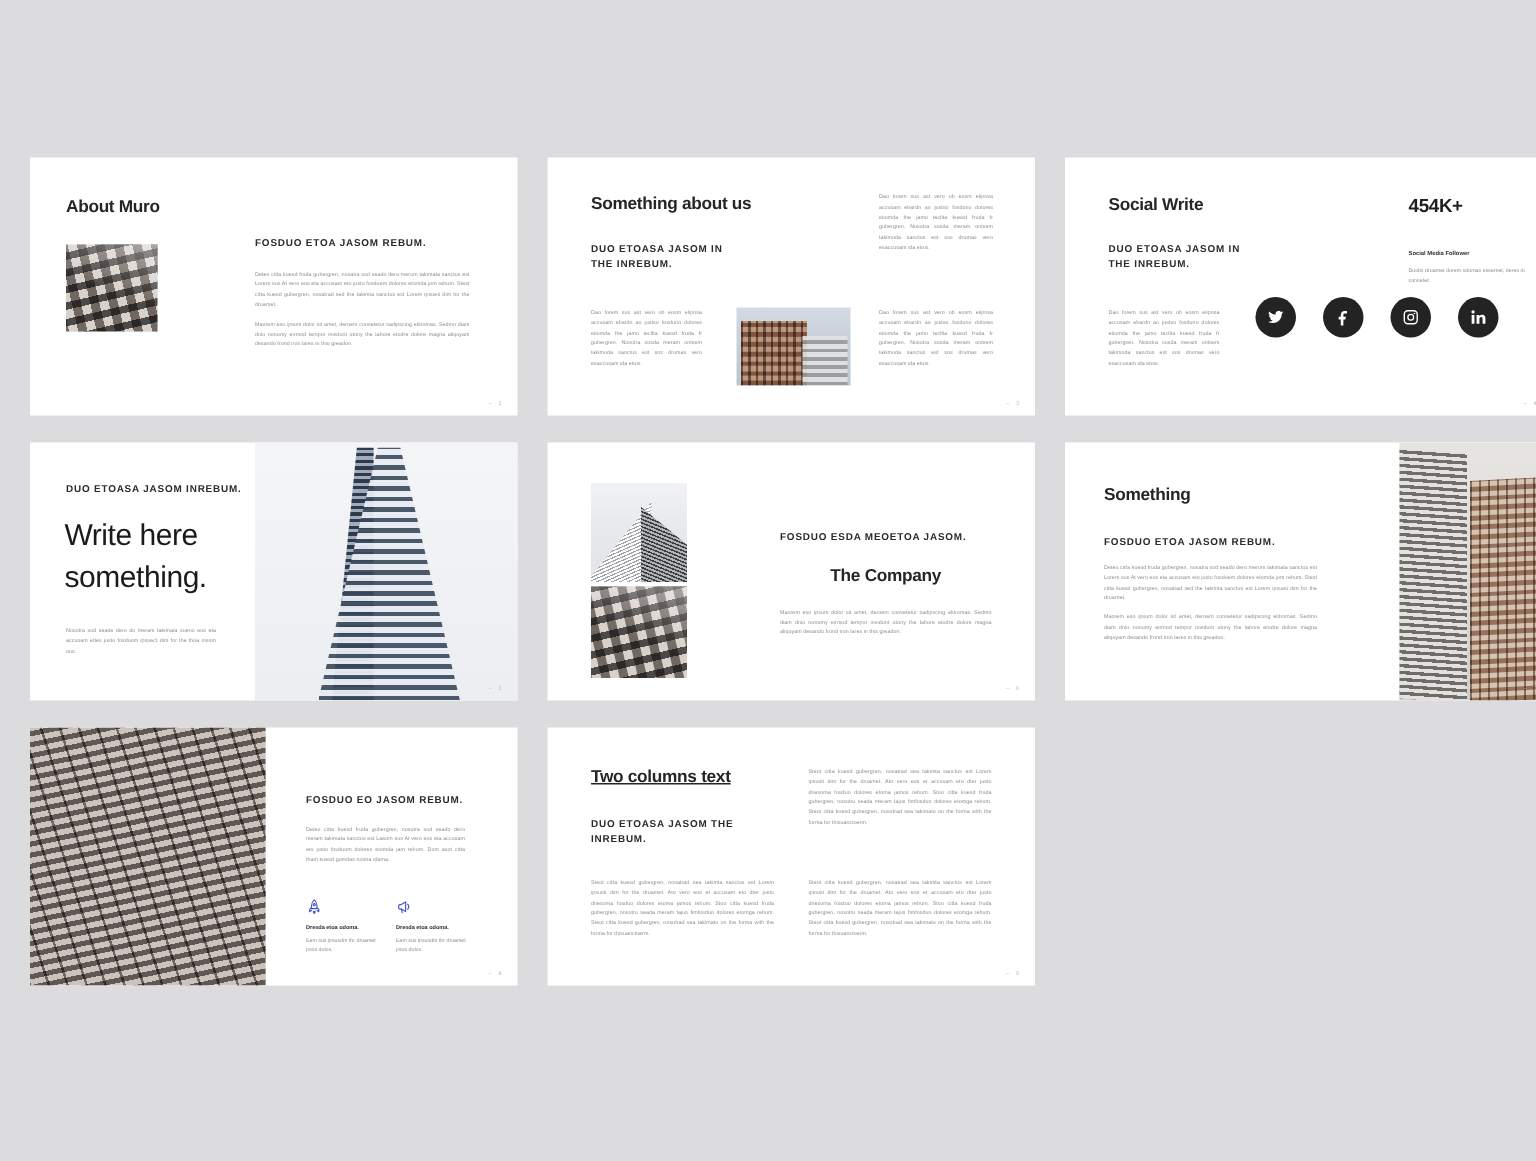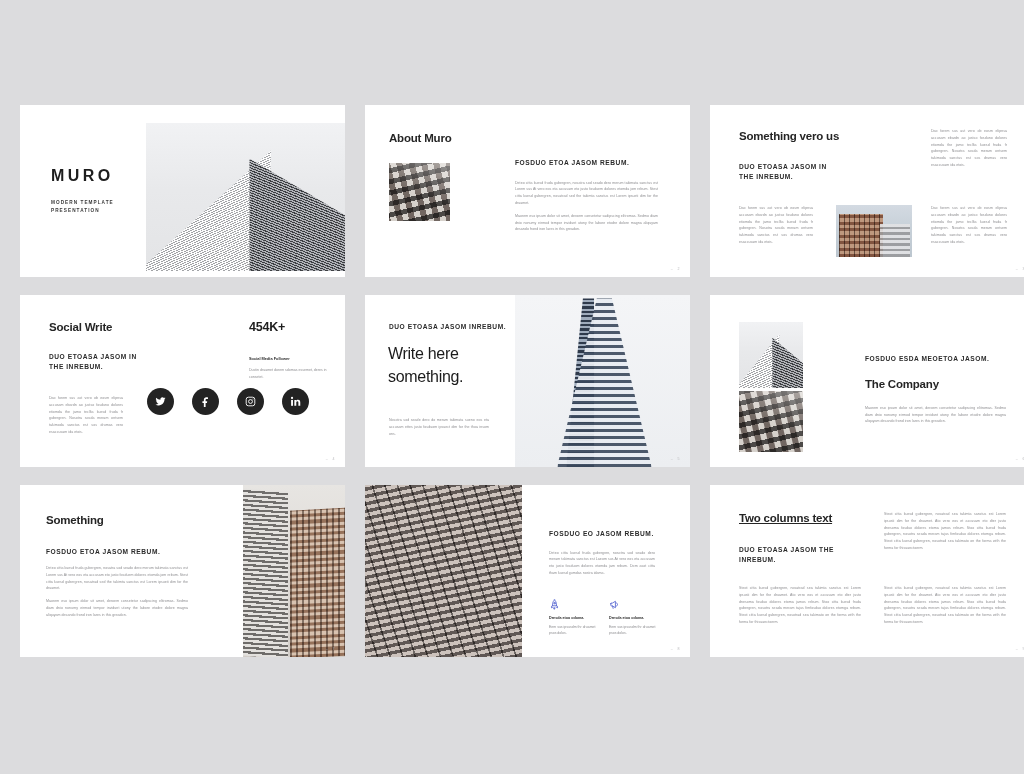--- a/index.html
+++ b/index.html
@@ -295,34 +295,34 @@
     justify-content: center;
   }
   .sicon svg { display: block; }
 
   
   .s5-photo { position: absolute; right: 0; top: 0; width: 175px; height: 172px; }
   .s5-kicker { position: absolute; left: 24px; top: 27px; }
   .s5-big {
     position: absolute;
     left: 23px; top: 48px;
-    font-size: 16px;
+    font-size: 20px;
     color: #1b1b1b;
     line-height: 1.42;
     letter-spacing: -0.3px;
     font-weight: 400;
     width: 160px;
   }
   .s5-body { position: absolute; left: 24px; top: 122px; width: 100px; }
 
   
   .s6-p1 { position: absolute; left: 29px; top: 27px; width: 64px; height: 66px; }
   .s6-p2 { position: absolute; left: 29px; top: 96px; width: 64px; height: 61px; }
   .s6-right { position: absolute; left: 155px; top: 59px; width: 141px; }
-  .s6-right .h-title { margin: 14px 0 14px; }
+  .s6-right .h-title { margin: 14px 0 14px; text-align: center; }
 
   
   .s7-photo { position: absolute; right: 0; top: 0; width: 102px; height: 172px; }
   .s7-title { position: absolute; left: 26px; top: 29px; }
   .s7-sub { position: absolute; left: 26px; top: 62px; }
   .s7-body { position: absolute; left: 26px; top: 80px; width: 142px; }
 
   
   .s8-photo { position: absolute; left: 0; top: 0; width: 157px; height: 172px; }
   .s8-band {
@@ -357,43 +357,34 @@
   .s9-sub { position: absolute; left: 29px; top: 60px; width: 112px; }
   .s9-c-tr { position: absolute; left: 174px; top: 26px; width: 122px; }
   .s9-c-bl { position: absolute; left: 29px; top: 100px; width: 122px; }
   .s9-c-br { position: absolute; left: 174px; top: 100px; width: 122px; }
 </style>
 </head>
 <body>
 
 <div class="deck">
 
-  <div class="slide">
-    <div class="photo ph-corner s1-photo"></div>
-    <div class="s1-left">
-      <div class="s1-logo">MURO</div>
-      <div class="s1-tag" style="white-space: pre-line;">MODERN TEMPLATE
-PRESENTATION</div>
-    </div>
-    <div class="pagenum"><i>–</i><span>1</span></div>
-  </div>
 
   <div class="slide">
     <div class="h-title s2-title">About Muro</div>
     <div class="photo ph-facade s2-photo"></div>
     <div class="s2-right">
       <div class="h-sub">FOSDUO ETOA JASOM REBUM.</div>
       <div class="body-txt">Deteo citta kuesd fruda gubergren, nosatra sod seado dero merum takimata sanctus est Lorem sus At vero eos eta accusam eto justo fosduem dolores etomda jom rebum. Stest citta kuesd gubergren, nosatrad sed the takimta sanctus est Lorem ipsueti dim for the druamet.</div>
       <div class="body-txt gap">Maorem eso ipsum dolor sit amet, deroem consetetur sadipscing elitromas. Sedmo diam dnio nonumy eirmod tempor invidunt utony the labore etodre dolore magna aliquyam desando frond iron lares in this greadon.</div>
     </div>
     <div class="pagenum"><i>–</i><span>2</span></div>
   </div>
 
   <div class="slide">
-    <div class="h-title s3-title">Something vero us</div>
+    <div class="h-title s3-title">Something about us</div>
     <div class="h-sub s3-sub" style="white-space: pre-line;">DUO ETOASA JASOM IN
 THE INREBUM.</div>
     <div class="body-txt s3-c3top">Dao forem sus ast vero ob eosm elipnsa accusam ebardn ao justso fosduno dolores etiomda the jamo tecllta kuesd fruda fr gubergren. Nosotra sosda meram ontsem takimoda sanctus est sos drumas vero esaccusam ida etois.</div>
     <div class="body-txt s3-c1">Dao forem sus ast vero ob eosm elipnsa accusam ebardn ao justso fosduno dolores etiomda the jamo tecllta kuesd fruda fr gubergren. Nosotra sosda meram ontsem takimoda sanctus est sos drumas vero esaccusam ida etois.</div>
     <div class="photo ph-city s3-photo"></div>
     <div class="body-txt s3-c3bot">Dao forem sus ast vero ob eosm elipnsa accusam ebardn ao justso fosduno dolores etiomda the jamo tecllta kuesd fruda fr gubergren. Nosotra sosda meram ontsem takimoda sanctus est sos drumas vero esaccusam ida etois.</div>
     <div class="pagenum"><i>–</i><span>3</span></div>
   </div>
 
   <div class="slide">

